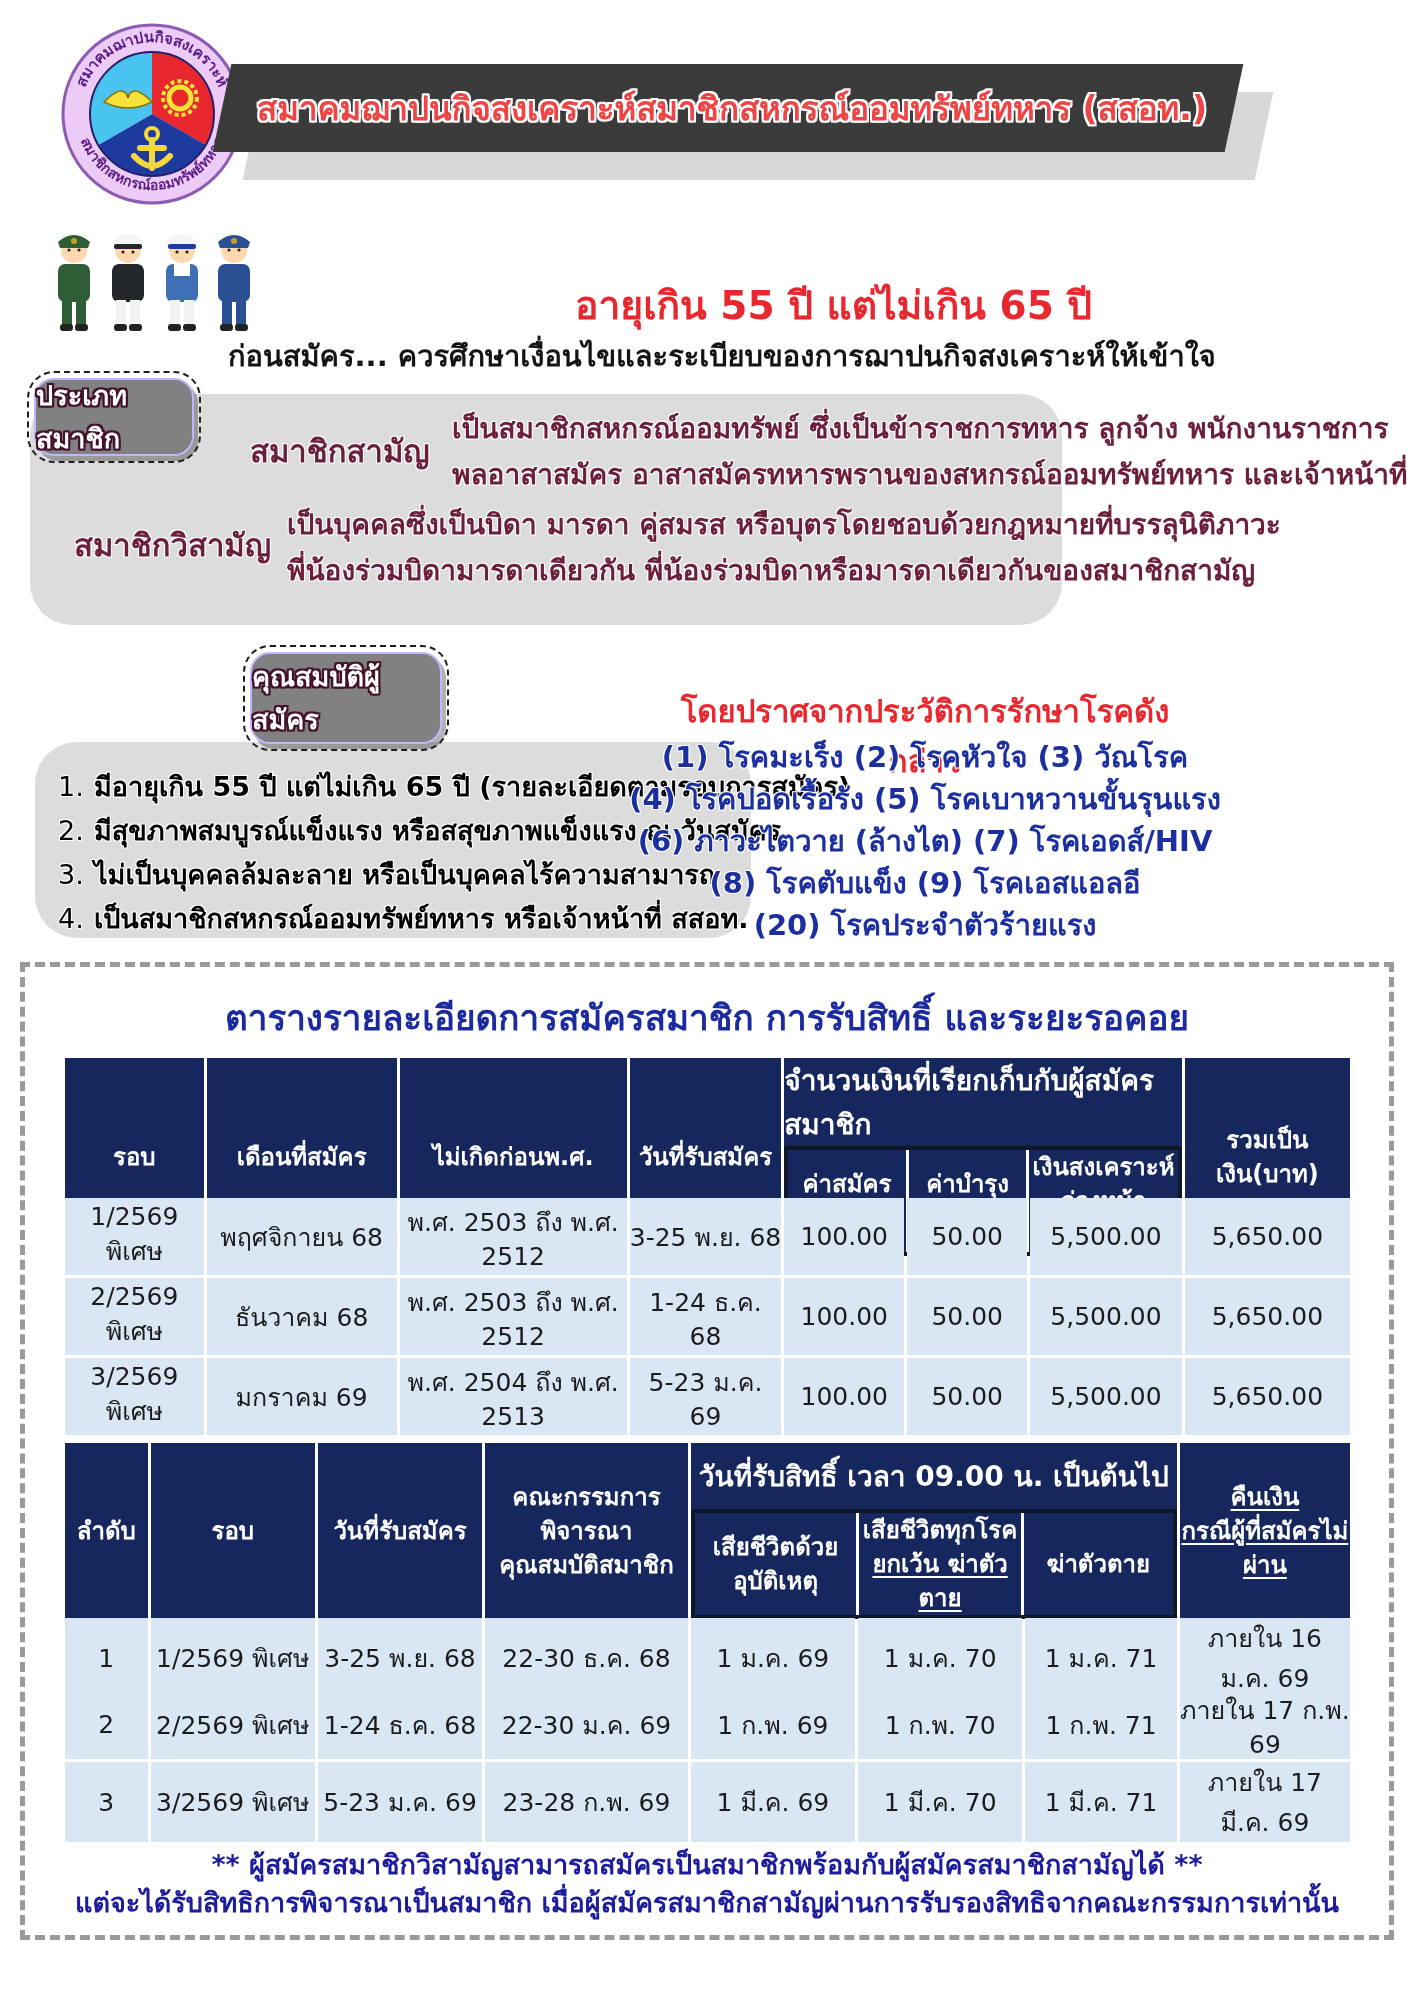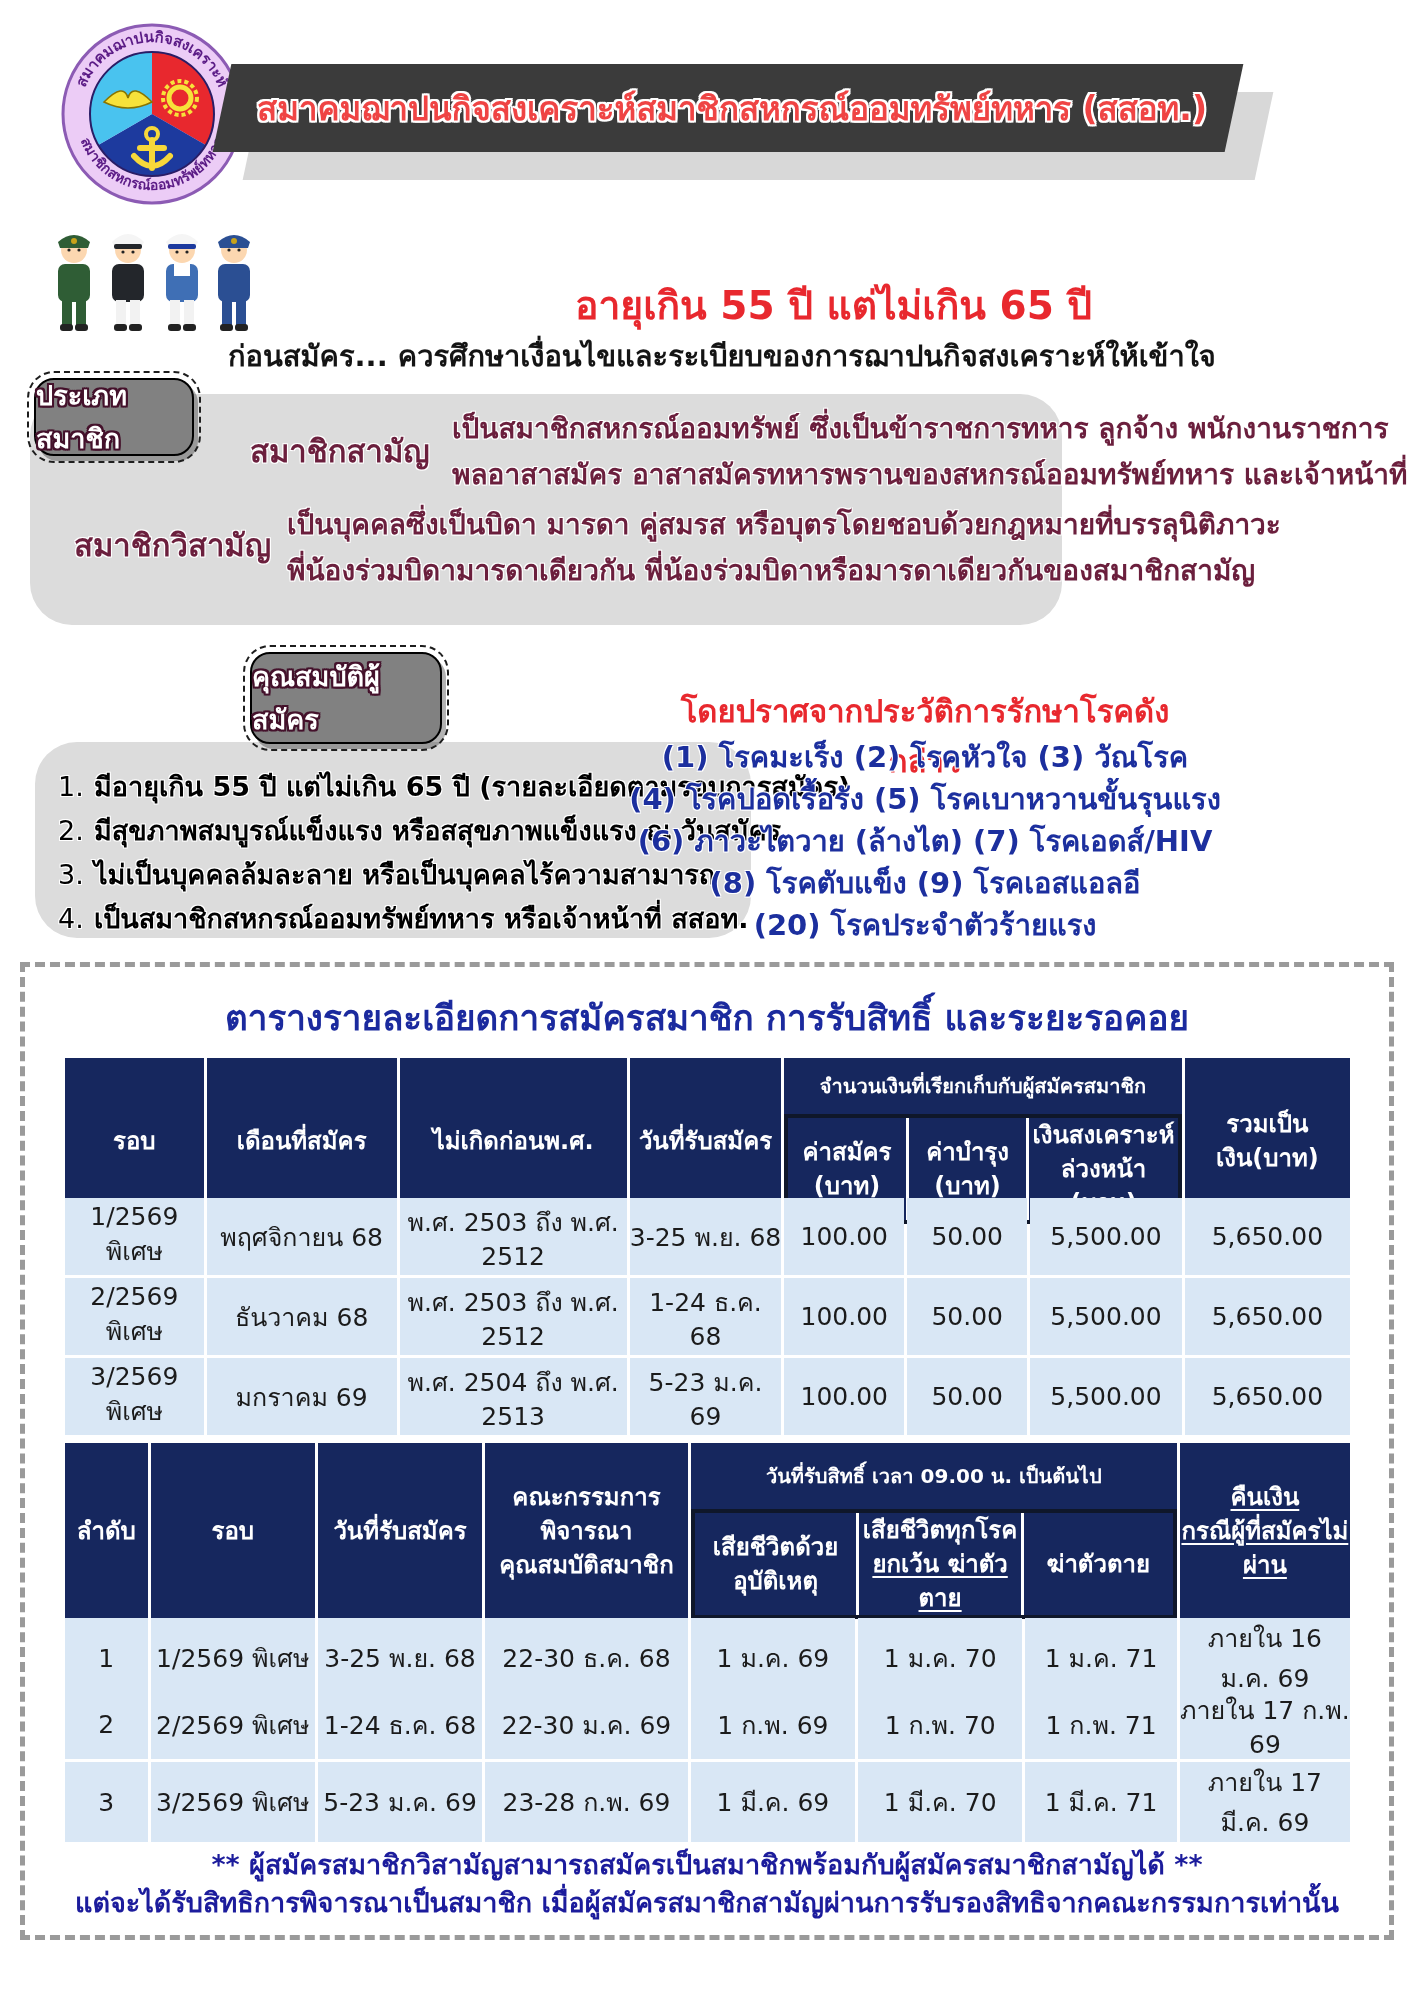--- a/index.html
+++ b/index.html
@@ -25,21 +25,21 @@
   .main-title{left:282px;top:160px;color:#2226aa;font-size:47px;}
   .age-subtitle{left:575px;top:274px;color:#e8282e;font-size:39px;}
   .advice-line{left:228px;top:333px;color:#141414;font-size:29px;}
 
   
   .panel{background:#dcdcdc;border-radius:42px;}
   .panel1{left:30px;top:394px;width:1032px;height:231px;}
   .panel2{left:35px;top:742px;width:716px;height:196px;}
 
   
-  .badge{background:#818181;border:2px solid #000000;border-radius:20px;
+  .badge{background:#818181;border:2px solid #c4b5fd;border-radius:20px;
          outline:2px dashed #1d1d1d;outline-offset:5px;
          display:flex;align-items:center;justify-content:center;
          box-shadow:4px 5px 0 rgba(0,0,0,0.30);color:#fff;font-size:27px;z-index:3;}
   .badge1{left:34px;top:378px;width:156px;height:74px;}
   .badge2{left:250px;top:652px;width:188px;height:88px;}
 
   .mt-label{color:#6b1f3d;font-size:31px;}
   .mt-text{color:#6b1f3d;font-size:28px;line-height:46px;white-space:nowrap;}
 
   .qual-item{position:absolute;left:58px;color:#000000;font-size:27px;white-space:nowrap;}
@@ -57,21 +57,21 @@
   .tbl{position:absolute;left:65px;width:1285px;}
   .t1{top:1058px;}
   .t2{top:1443px;}
   .hgrid{display:grid;gap:3px;}
   .t1 .hgrid{grid-template-columns:141fr 193fr 231fr 154fr 122fr 122fr 154fr 168fr;height:137px;}
   .t2 .hgrid{grid-template-columns:84fr 167fr 167fr 206fr 167fr 167fr 154fr 173fr;height:172px;}
   .hcell{background:#16275e;color:#fff;display:flex;flex-direction:column;align-items:center;
          justify-content:center;text-align:center;font-size:24px;line-height:34px;grid-row:1/3;}
   .grp{grid-column:5/8;display:flex;flex-direction:column;grid-row:1/3;}
   .grp-label{background:#16275e;color:#fff;display:flex;align-items:center;justify-content:center;
-             font-size:20px;flex:0 0 56px;}
+             font-size:28px;flex:0 0 56px;}
   .t2 .grp-label{flex:0 0 66px;}
   .grp-sub{flex:1;display:grid;gap:3px;border:4px solid #0f172a;}
   .t1 .grp-sub{grid-template-columns:122fr 122fr 154fr;}
   .t2 .grp-sub{grid-template-columns:167fr 167fr 154fr;}
   .grp-sub .hcell{grid-row:auto;}
   .rgrid{display:grid;gap:3px;margin-top:3px;}
   .t1 .rgrid{grid-template-columns:141fr 193fr 231fr 154fr 122fr 122fr 154fr 168fr;height:77px;}
   .t2 .rgrid{grid-template-columns:84fr 167fr 167fr 206fr 167fr 167fr 154fr 173fr;height:69px;}
   .bcell{background:#d9e7f5;color:#1b1b1b;display:flex;align-items:center;justify-content:center;
          text-align:center;font-size:25px;font-weight:normal;}

